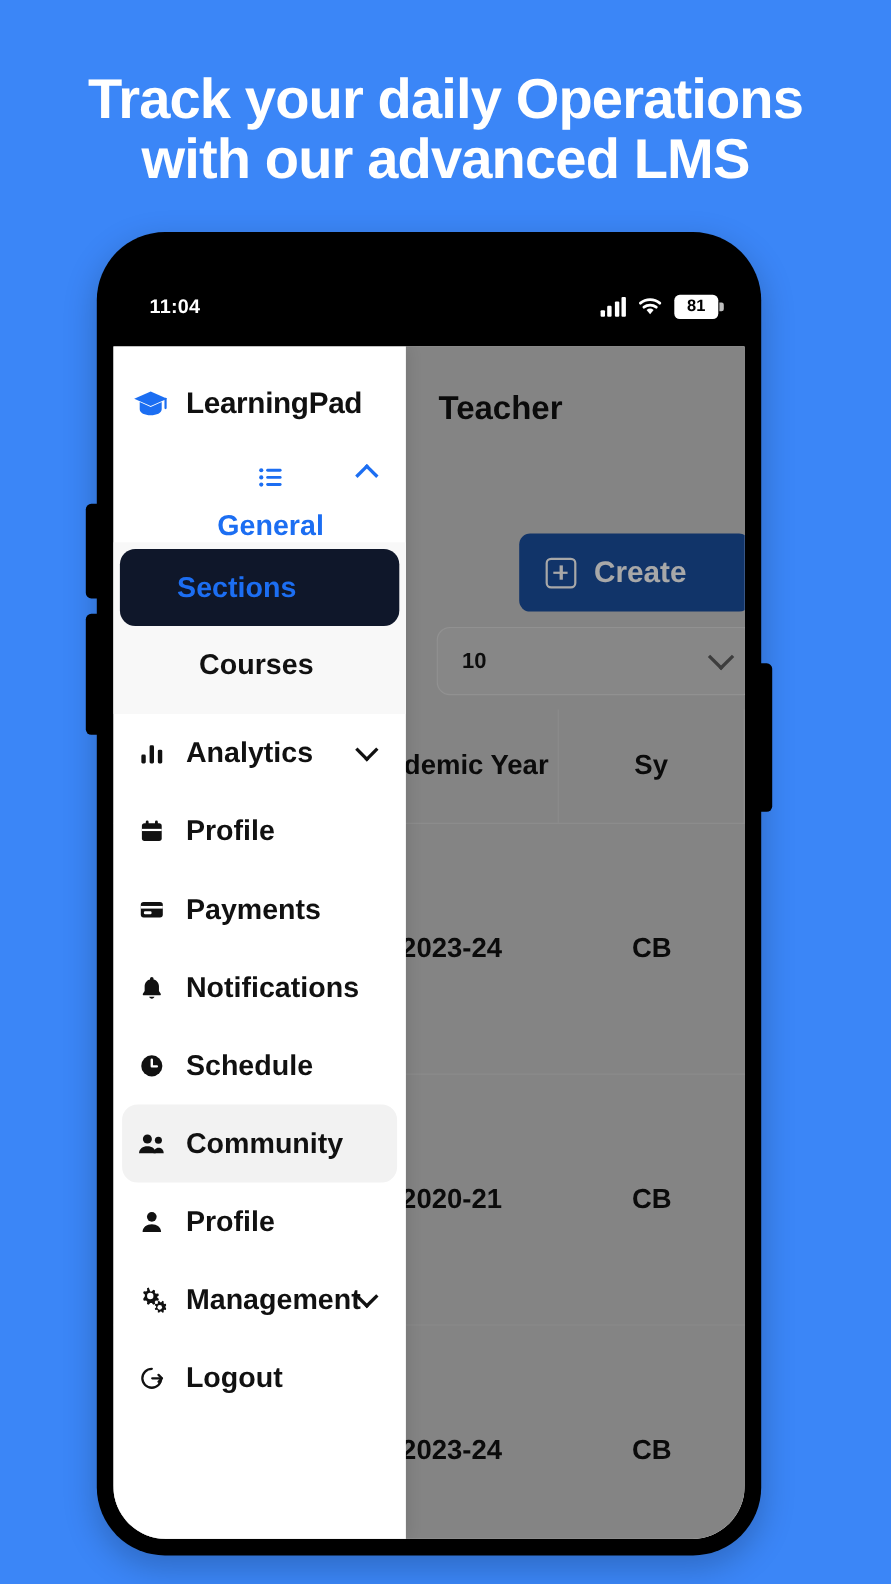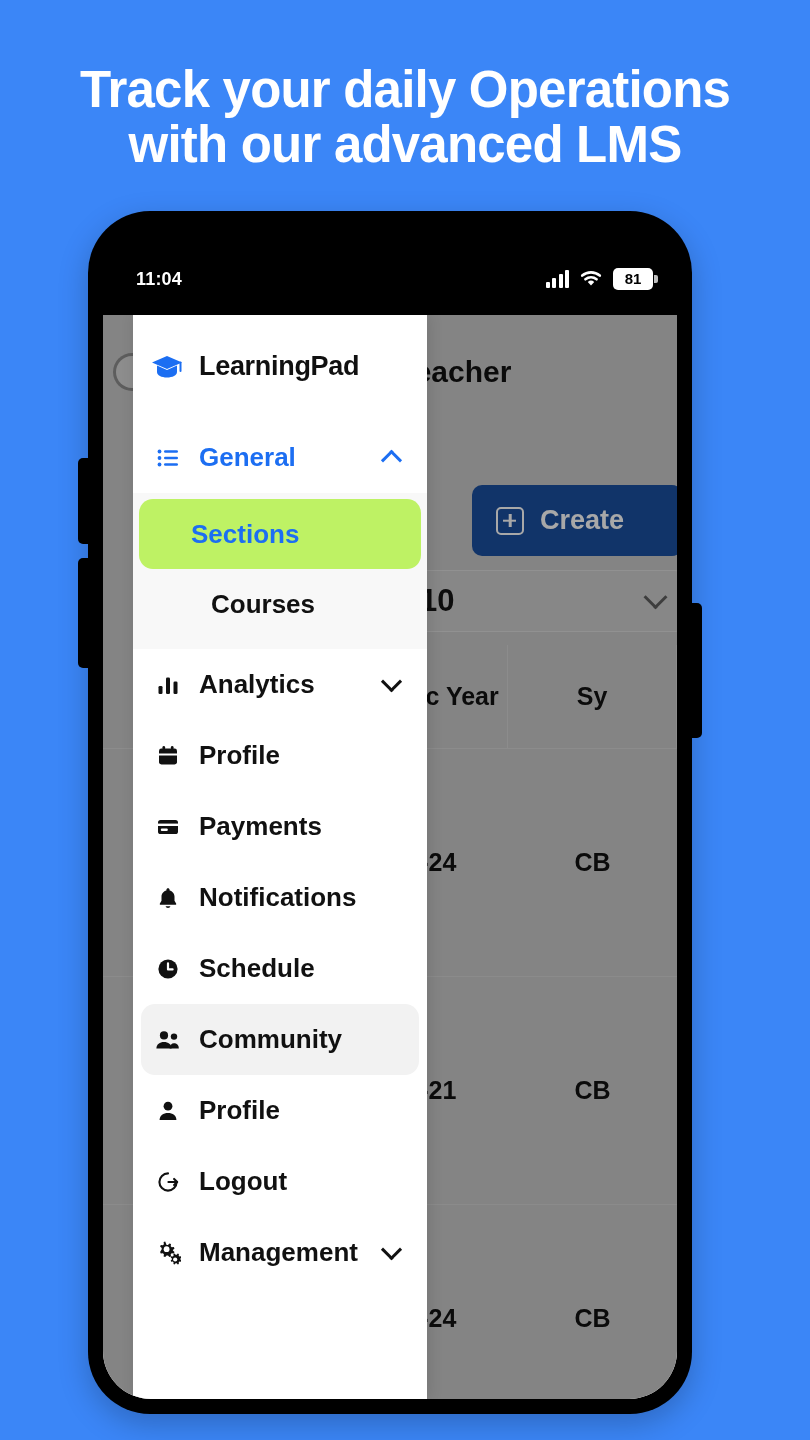--- a/index.html
+++ b/index.html
@@ -215,21 +215,21 @@
   .page-select {
     position: absolute;
     left: 294px; top: 255px;
     width: 290px; height: 62px;
     background: rgba(255,255,255,0.10);
     border: 1.5px solid rgba(255,255,255,0.30);
     border-radius: 12px;
     display: flex;
     align-items: center;
     padding: 0 22px;
-    font-size: 31px;
+    font-size: 20px;
     font-weight: 600;
     color: #141414;
   }
   .page-select .chev {
     margin-left: auto;
     width: 17px; height: 17px;
     border-right: 3px solid #5d5d5d;
     border-bottom: 3px solid #5d5d5d;
     transform: rotate(45deg) translate(-3px,-3px);
   }
@@ -270,26 +270,25 @@
     align-items: center;
     justify-content: center;
     text-align: center;
     padding: 0 8px;
   }
 
   
   .drawer {
     position: absolute;
     left: 0; top: 0;
-    width: 294px;
+    width: 266px;
     height: 1084px;
     background: #ffffff;
     box-shadow: 2px 0 14px rgba(0,0,0,0.12);
     overflow: hidden;
-    margin-left: 30px;
   }
 
   .brand {
     height: 103px;
     display: flex;
     align-items: center;
     gap: 16px;
     padding-left: 18px;
   }
   .brand-name {
@@ -324,21 +323,21 @@
   .nav-item .caret {
     position: absolute;
     right: 28px;
     width: 15px; height: 15px;
     border-right: 3.4px solid #111111;
     border-bottom: 3.4px solid #111111;
   }
   .caret.down { transform: rotate(45deg) translate(-2px,-2px); }
   .caret.up   { transform: rotate(-135deg) translate(-2px,-2px); }
 
-  .nav-item.accent { color: #1c6ef2; }
+  .nav-item.accent { color: #1c6ef2; flex-direction: column; }
   .nav-item.accent .ico { color: #1c6ef2; }
   .nav-item.accent .caret { border-color: #1c6ef2; }
 
   .nav-item.highlight {
     background: #f2f2f2;
     border-radius: 14px;
     margin: 0 8px;
     padding-left: 12px;
   }
 
@@ -346,21 +345,21 @@
   .sub-item {
     height: 70px;
     display: flex;
     align-items: center;
     padding-left: 78px;
     font-size: 26px;
     font-weight: 600;
     color: #111111;
   }
   .sub-item.active {
-    background: #bef264;
+    background: #0f172a;
     color: #1c6ef2;
     border-radius: 14px;
     margin: 0 6px;
     padding-left: 52px;
   }
 
   svg { display: block; }
 </style>
 </head>
 <body>
@@ -560,40 +559,40 @@
               <svg viewBox="0 0 24 24" width="24" height="24" fill="currentColor">
                 <circle cx="12" cy="7.2" r="4.4"></circle>
                 <path d="M3.6 21c0-4.4 3.8-7 8.4-7s8.4 2.6 8.4 7z"></path>
               </svg>
             </span>
             <span class="label">Profile</span>
           </div>
 
           <div class="nav-item">
             <span class="ico">
-              <svg viewBox="0 0 24 24" width="24" height="24" fill="none" stroke="currentColor" stroke-width="2.1" stroke-linecap="round" stroke-linejoin="round">
-                <path d="M12 3.4a8.6 8.6 0 1 0 8.6 8.6"></path>
-                <path d="M12.4 12h8.4"></path>
-                <path d="M18.1 8.9 21.2 12l-3.1 3.1"></path>
-              </svg>
-            </span>
-            <span class="label">Logout</span>
-          </div>
-
-          <div class="nav-item">
-            <span class="ico">
               <svg viewBox="0 0 26 26" width="26" height="26" fill="currentColor">
                 <path d="M10.2 1.4 8.6 2.1l.3 2.1-1 1-2.1-.3-.7 1.6 1.6 1.4v1.4L5.1 12l.7 1.6 2.1-.3 1 1-.3 2.1 1.6.7 1.4-1.6h1.4l1.4 1.6 1.6-.7-.3-2.1 1-1 2.1.3.7-1.6-1.6-1.4V9.9l1.6-1.4-.7-1.6-2.1.3-1-1 .3-2.1-1.6-.7-1.4 1.6h-1.4z"></path>
                 <circle cx="11.6" cy="9.2" r="2.9" fill="#fff"></circle>
                 <path d="M19.6 13.6l-1.2.5.2 1.6-.8.8-1.6-.2-.5 1.2 1.2 1v1.1l-1.2 1 .5 1.2 1.6-.2.8.8-.2 1.6 1.2.5 1-1.2h1.1l1 1.2 1.2-.5-.2-1.6.8-.8 1.6.2.5-1.2-1.2-1v-1.1l1.2-1-.5-1.2-1.6.2-.8-.8.2-1.6-1.2-.5-1 1.2h-1.1z"></path>
                 <circle cx="20.2" cy="19.5" r="2.1" fill="#fff"></circle>
               </svg>
             </span>
             <span class="label">Management</span>
             <span class="caret down"></span>
           </div>
 
+          <div class="nav-item">
+            <span class="ico">
+              <svg viewBox="0 0 24 24" width="24" height="24" fill="none" stroke="currentColor" stroke-width="2.1" stroke-linecap="round" stroke-linejoin="round">
+                <path d="M12 3.4a8.6 8.6 0 1 0 8.6 8.6"></path>
+                <path d="M12.4 12h8.4"></path>
+                <path d="M18.1 8.9 21.2 12l-3.1 3.1"></path>
+              </svg>
+            </span>
+            <span class="label">Logout</span>
+          </div>
+
         </div>
       </div>
 
     </div>
   </div>
 </div>
 
 </body></html>

